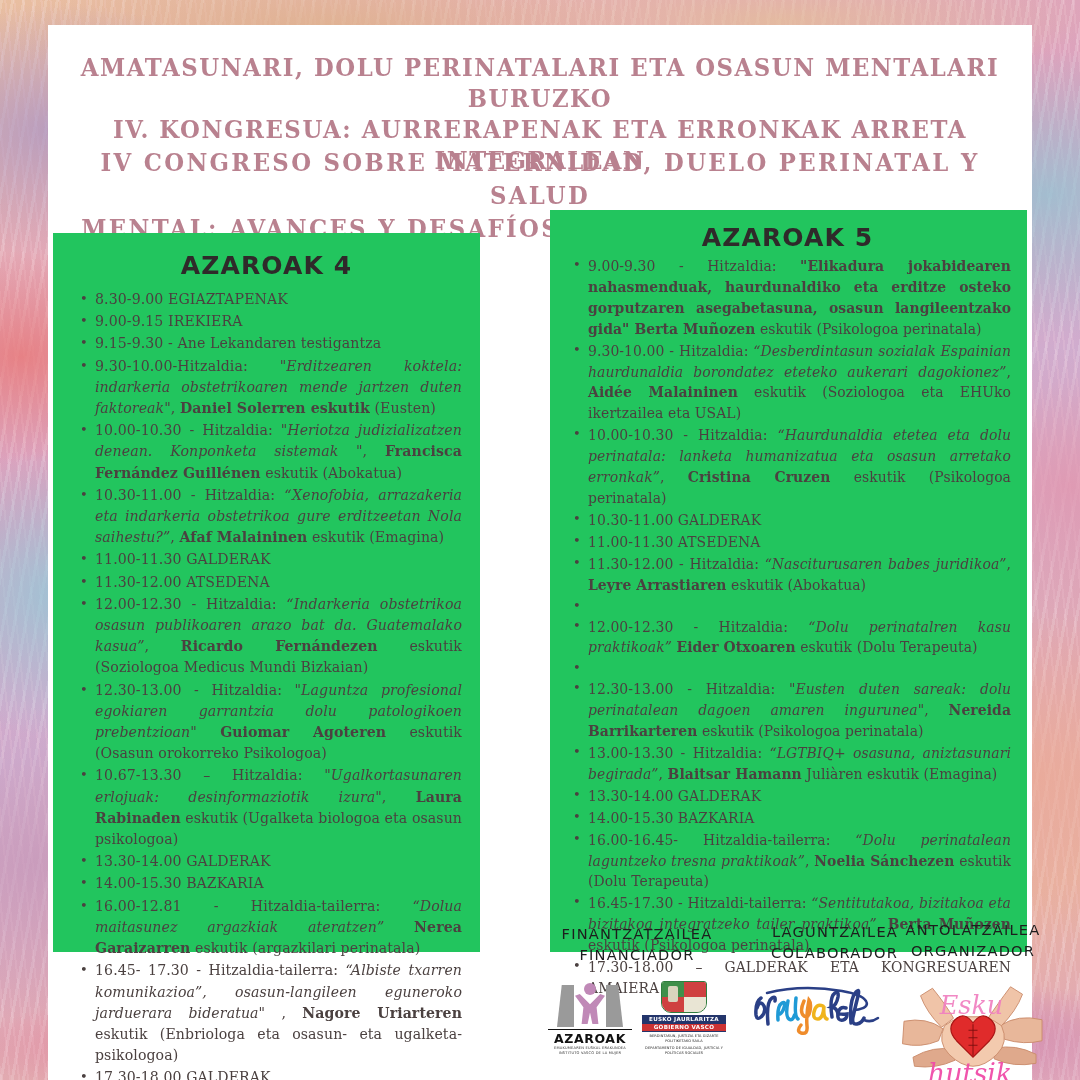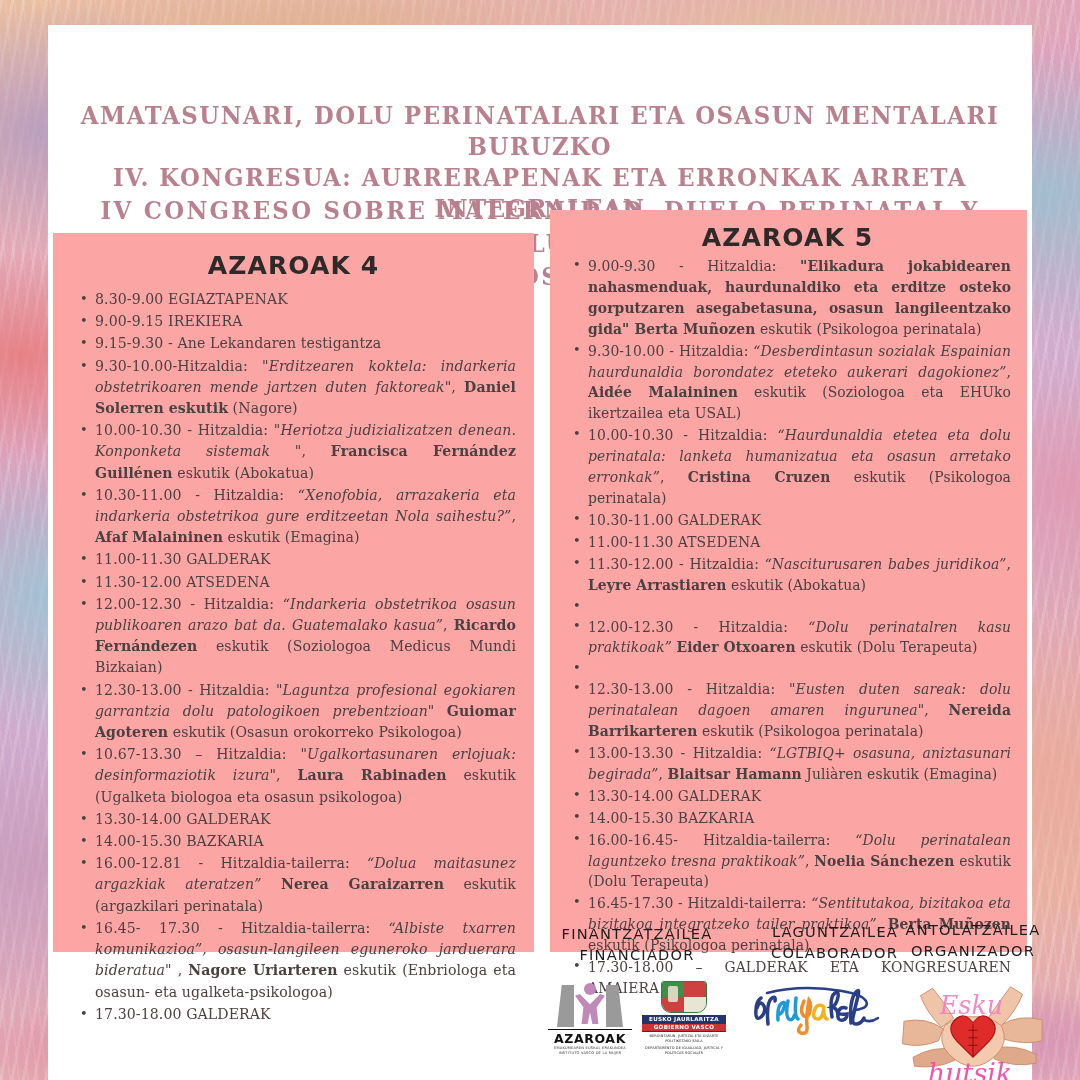--- a/index.html
+++ b/index.html
@@ -31,42 +31,42 @@
         rgba(255,220,230,.16) 0px, rgba(255,220,230,.16) 2px,
         rgba(255,255,255,0) 2px, rgba(255,255,255,0) 9px),
       linear-gradient(160deg,#e9bfa0 0%, #e3a9b6 18%, #d9a0c0 36%, #cfaed0 52%, #e0a8b4 70%, #e8b2a2 86%, #dfa6bb 100%);
   }
   
   #card{
     position:absolute;left:48px;top:25px;width:984px;height:1112px;
     background:#ffffff;
   }
   
-  .title-block{position:absolute;left:0;width:984px;text-align:center;margin-top:48px;}
+  .title-block{position:absolute;left:0;width:984px;text-align:center;}
   .title-line{
     font-family:"DejaVu Serif", serif;
     font-weight:700;
     color:#b9818f;
     letter-spacing:1.6px;
     line-height:31px;
     font-size:23.5px;
     text-transform:uppercase;
     transform:scaleX(.97);
   }
   #title-eu{top:28px;}
   #title-es{top:122px;}
   #title-es .title-line{letter-spacing:2.4px;line-height:33px;font-size:23.5px;}
 
   
   .panel{
     position:absolute;
-    background:#fca5a5;
+    background:#22c55e;
     box-sizing:border-box;
   }
-  #panel-left{left:5px;top:208px;width:481px;height:719px;padding:18px 18px 12px 18px;}
+  #panel-left{left:5px;top:208px;width:427px;height:719px;padding:18px 18px 12px 18px;}
   #panel-right{left:502px;top:185px;width:477px;height:742px;padding:13px 16px 8px 14px;}
 
   .day-head{
     text-align:center;
     font-family:"DejaVu Sans", sans-serif;
     font-weight:700;
     font-size:25px;
     letter-spacing:1.1px;
     color:#2f2a2a;
     margin:0 0 9px 0;
@@ -187,21 +187,21 @@
     <div class="title-line">IV CONGRESO SOBRE MATERNIDAD, DUELO PERINATAL Y SALUD</div>
     <div class="title-line">MENTAL: AVANCES Y DESAFÍOS EN LA ATENCIÓN INTEGRAL</div>
   </div>
 
   <div class="panel" id="panel-left">
     <div class="day-head">AZAROAK 4</div>
     <ul class="agenda" id="list-left">
         <li><span class="seg ">8.30-9.00 EGIAZTAPENAK</span></li>
         <li><span class="seg ">9.00-9.15 IREKIERA</span></li>
         <li><span class="seg ">9.15-9.30 - Ane Lekandaren testigantza</span></li>
-        <li><span class="seg ">9.30-10.00-Hitzaldia: </span><span class="seg i">"Erditzearen koktela: indarkeria obstetrikoaren mende jartzen duten faktoreak"</span><span class="seg ">, </span><span class="seg b">Daniel Solerren eskutik</span><span class="seg "> (Nagore)</span></li>
+        <li><span class="seg ">9.30-10.00-Hitzaldia: </span><span class="seg i">"Erditzearen koktela: indarkeria obstetrikoaren mende jartzen duten faktoreak"</span><span class="seg ">, </span><span class="seg b">Daniel Solerren eskutik</span><span class="seg "> (Eusten)</span></li>
         <li><span class="seg ">10.00-10.30 - Hitzaldia: </span><span class="seg i">"Heriotza judizializatzen denean. Konponketa sistemak "</span><span class="seg ">, </span><span class="seg b">Francisca Fernández Guillénen</span><span class="seg "> eskutik (Abokatua)</span></li>
         <li><span class="seg ">10.30-11.00 - Hitzaldia: </span><span class="seg i">“Xenofobia, arrazakeria eta indarkeria obstetrikoa gure erditzeetan Nola saihestu?”</span><span class="seg ">, </span><span class="seg b">Afaf Malaininen</span><span class="seg "> eskutik (Emagina)</span></li>
         <li><span class="seg ">11.00-11.30 GALDERAK</span></li>
         <li><span class="seg ">11.30-12.00 ATSEDENA</span></li>
         <li><span class="seg ">12.00-12.30 - Hitzaldia: </span><span class="seg i">“Indarkeria obstetrikoa osasun publikoaren arazo bat da. Guatemalako kasua”</span><span class="seg ">, </span><span class="seg b">Ricardo Fernándezen</span><span class="seg "> eskutik (Soziologoa Medicus Mundi Bizkaian)</span></li>
         <li><span class="seg ">12.30-13.00 - Hitzaldia: </span><span class="seg i">"Laguntza profesional egokiaren garrantzia dolu patologikoen prebentzioan"</span><span class="seg "> </span><span class="seg b">Guiomar Agoteren</span><span class="seg "> eskutik (Osasun orokorreko Psikologoa)</span></li>
         <li><span class="seg ">10.67-13.30 – Hitzaldia: </span><span class="seg i">"Ugalkortasunaren erlojuak: desinformaziotik izura"</span><span class="seg ">, </span><span class="seg b">Laura Rabinaden</span><span class="seg "> eskutik (Ugalketa biologoa eta osasun psikologoa)</span></li>
         <li><span class="seg ">13.30-14.00 GALDERAK</span></li>
         <li><span class="seg ">14.00-15.30 BAZKARIA</span></li>
         <li><span class="seg ">16.00-12.81 - Hitzaldia-tailerra: </span><span class="seg i">“Dolua maitasunez argazkiak ateratzen”</span><span class="seg "> </span><span class="seg b">Nerea Garaizarren</span><span class="seg "> eskutik (argazkilari perinatala)</span></li>

